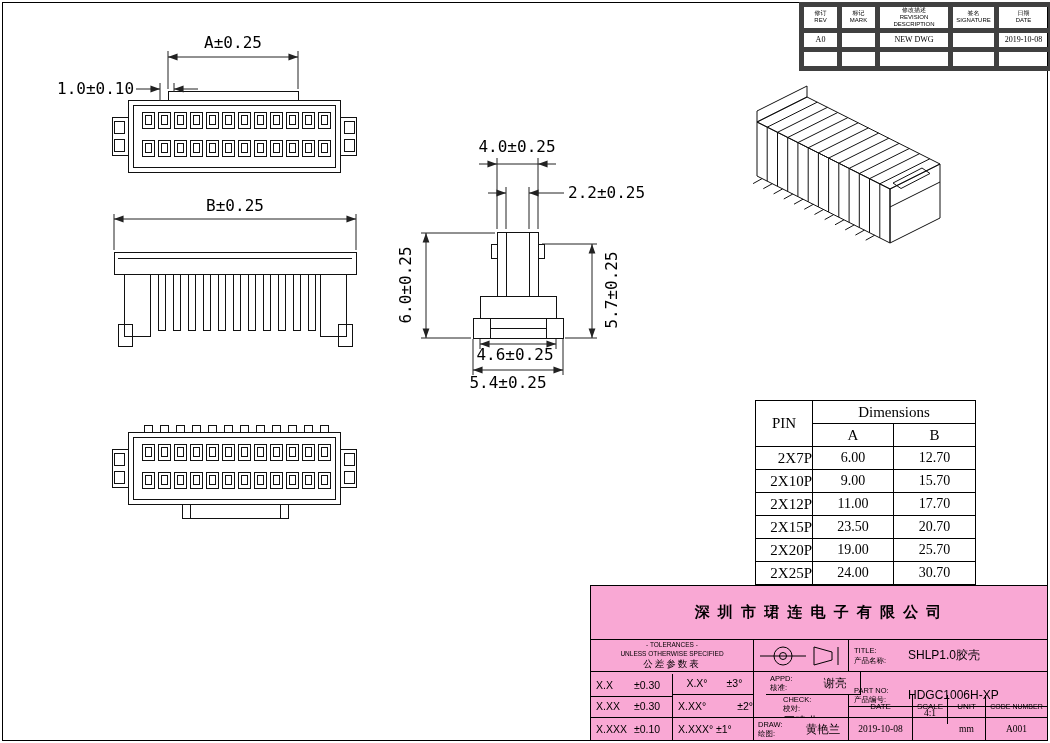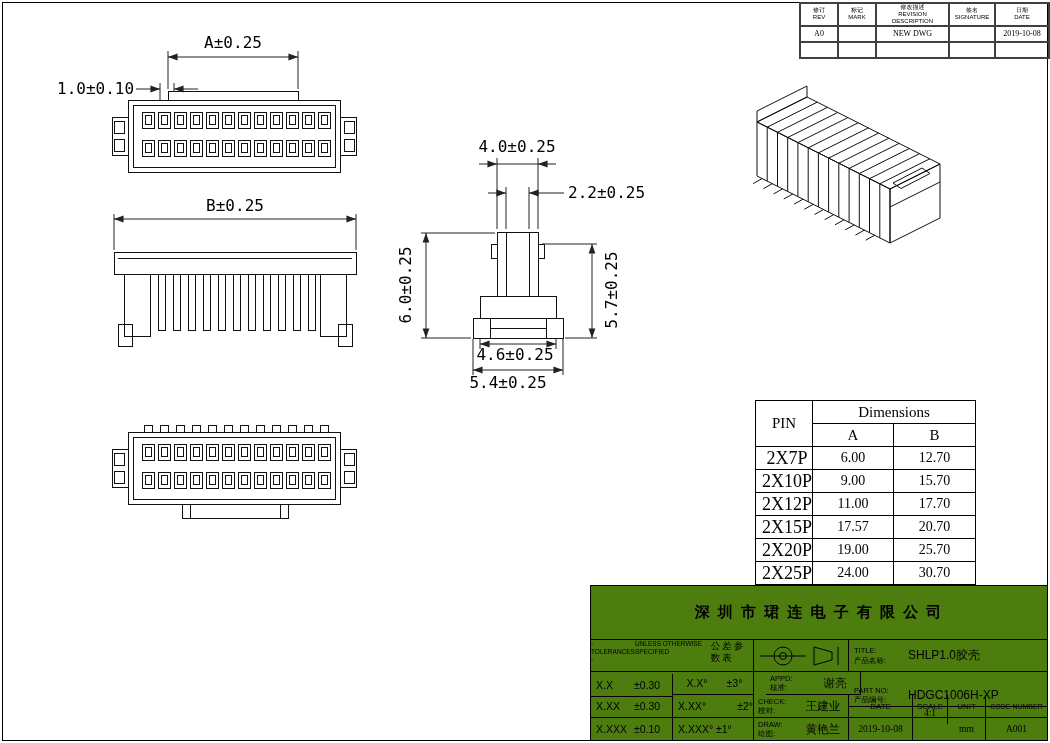--- a/index.html
+++ b/index.html
@@ -8,41 +8,41 @@
   svg.linework{position:absolute;left:0;top:0;z-index:1;}
 
   
   .dim-label{position:absolute;z-index:3;font:16px "DejaVu Sans Mono",monospace;color:#000;
              white-space:nowrap;text-align:center;width:120px;line-height:18px;}
   .dim-label.free{width:auto;text-align:left;}
   .rot{transform:rotate(-90deg);transform-origin:center;}
 
   
   table.rev{position:absolute;left:799px;top:2px;z-index:3;border-collapse:collapse;table-layout:fixed;width:249px;}
-  table.rev td{border:2px solid #404040;text-align:center;vertical-align:middle;padding:0;overflow:hidden;}
+  table.rev td{border:5px solid #404040;text-align:center;vertical-align:middle;padding:0;overflow:hidden;}
   table.rev .hdr{font-size:6px;line-height:1.15;height:14px;}
   table.rev .val{font-size:8px;height:14px;font-family:"Liberation Serif",serif;}
 
   
   table.pin{position:absolute;left:755px;top:400px;z-index:3;border-collapse:collapse;table-layout:fixed;width:220px;
             font-family:"Liberation Serif",serif;border-radius:32px;}
   table.pin td{border:1px solid #000;text-align:center;vertical-align:middle;padding:0;height:22px;font-size:14px;}
-  table.pin td.pname{text-align:center;padding-left:6px;font-size:18px;}
+  table.pin td.pname{text-align:right;padding-left:6px;font-size:15px;}
   table.pin td.big{font-size:15px;}
 
   
   .material{position:absolute;left:62px;top:639px;z-index:3;font-size:21px;letter-spacing:1px;}
 
   
   .tb{position:absolute;left:590px;top:585px;width:458px;height:156px;z-index:3;
-      border:1px solid #000;box-sizing:border-box;background:#4d7c0f;}
+      border:1px solid #000;box-sizing:border-box;background:#f9a8d4;}
   .tb .c{position:absolute;box-sizing:border-box;overflow:hidden;}
   .tb .br{border-right:1px solid #000;} .tb .bb{border-bottom:1px solid #000;}
   .company{display:flex;align-items:center;justify-content:center;font-size:15px;letter-spacing:2px;font-weight:600;}
-  .tolhdr{display:flex;flex-direction:row;justify-content:center;line-height:1.25;}
+  .tolhdr{display:flex;flex-direction:column;align-items:center;justify-content:center;line-height:1.25;}
   .tolhdr .en{font-size:6.5px;} .tolhdr .cn{font-size:9.5px;letter-spacing:2px;}
   .tolrow{display:flex;align-items:center;font-size:10.5px;}
   .tolrow .tl{width:38px;padding-left:5px;} .tolrow .tv{flex:1;}
   .who{display:flex;align-items:center;}
   .who .lab{width:40px;padding-left:4px;font-size:7.5px;line-height:1.25;}
   .who .val{flex:1;text-align:center;font-size:11.5px;}
   .fld{display:flex;align-items:center;}
   .fld .lab{width:50px;padding-left:5px;font-size:7.5px;line-height:1.25;}
   .fld .val{font-size:12px;padding-left:4px;}
   .hcell{display:flex;align-items:center;justify-content:center;font-size:8px;}
@@ -328,21 +328,21 @@
           <td>9.00</td>
           <td>15.70</td>
         </tr>
     <tr>
           <td class="pname">2X12P</td>
           <td>11.00</td>
           <td>17.70</td>
         </tr>
     <tr>
           <td class="pname">2X15P</td>
-          <td>17.57</td>
+          <td>23.50</td>
           <td>20.70</td>
         </tr>
     <tr>
           <td class="pname">2X20P</td>
           <td>19.00</td>
           <td>25.70</td>
         </tr>
     <tr>
           <td class="pname">2X25P</td>
           <td>24.00</td>
@@ -396,21 +396,21 @@
         </g>
       </svg>
     </div>
     <div class="c bb br who" style="left:175px;top:86px;width:95px;height:23px;">
       <div class="lab">
           <div>APPD:</div>
           <div>核准:</div>
         </div>
       <div class="val">谢亮</div>
     </div>
-    <div class="c bb br who" style="left:163px;top:109px;width:95px;height:23px;">
+    <div class="c bb br who" style="left:163px;top:109px;width:95px;height:23px;flex-direction:column;">
       <div class="lab">
           <div>CHECK:</div>
           <div>校对:</div>
         </div>
       <div class="val">王建业</div>
     </div>
     <div class="c br who" style="left:163px;top:132px;width:95px;height:22px;">
       <div class="lab">
           <div>DRAW:</div>
           <div>绘图:</div>

